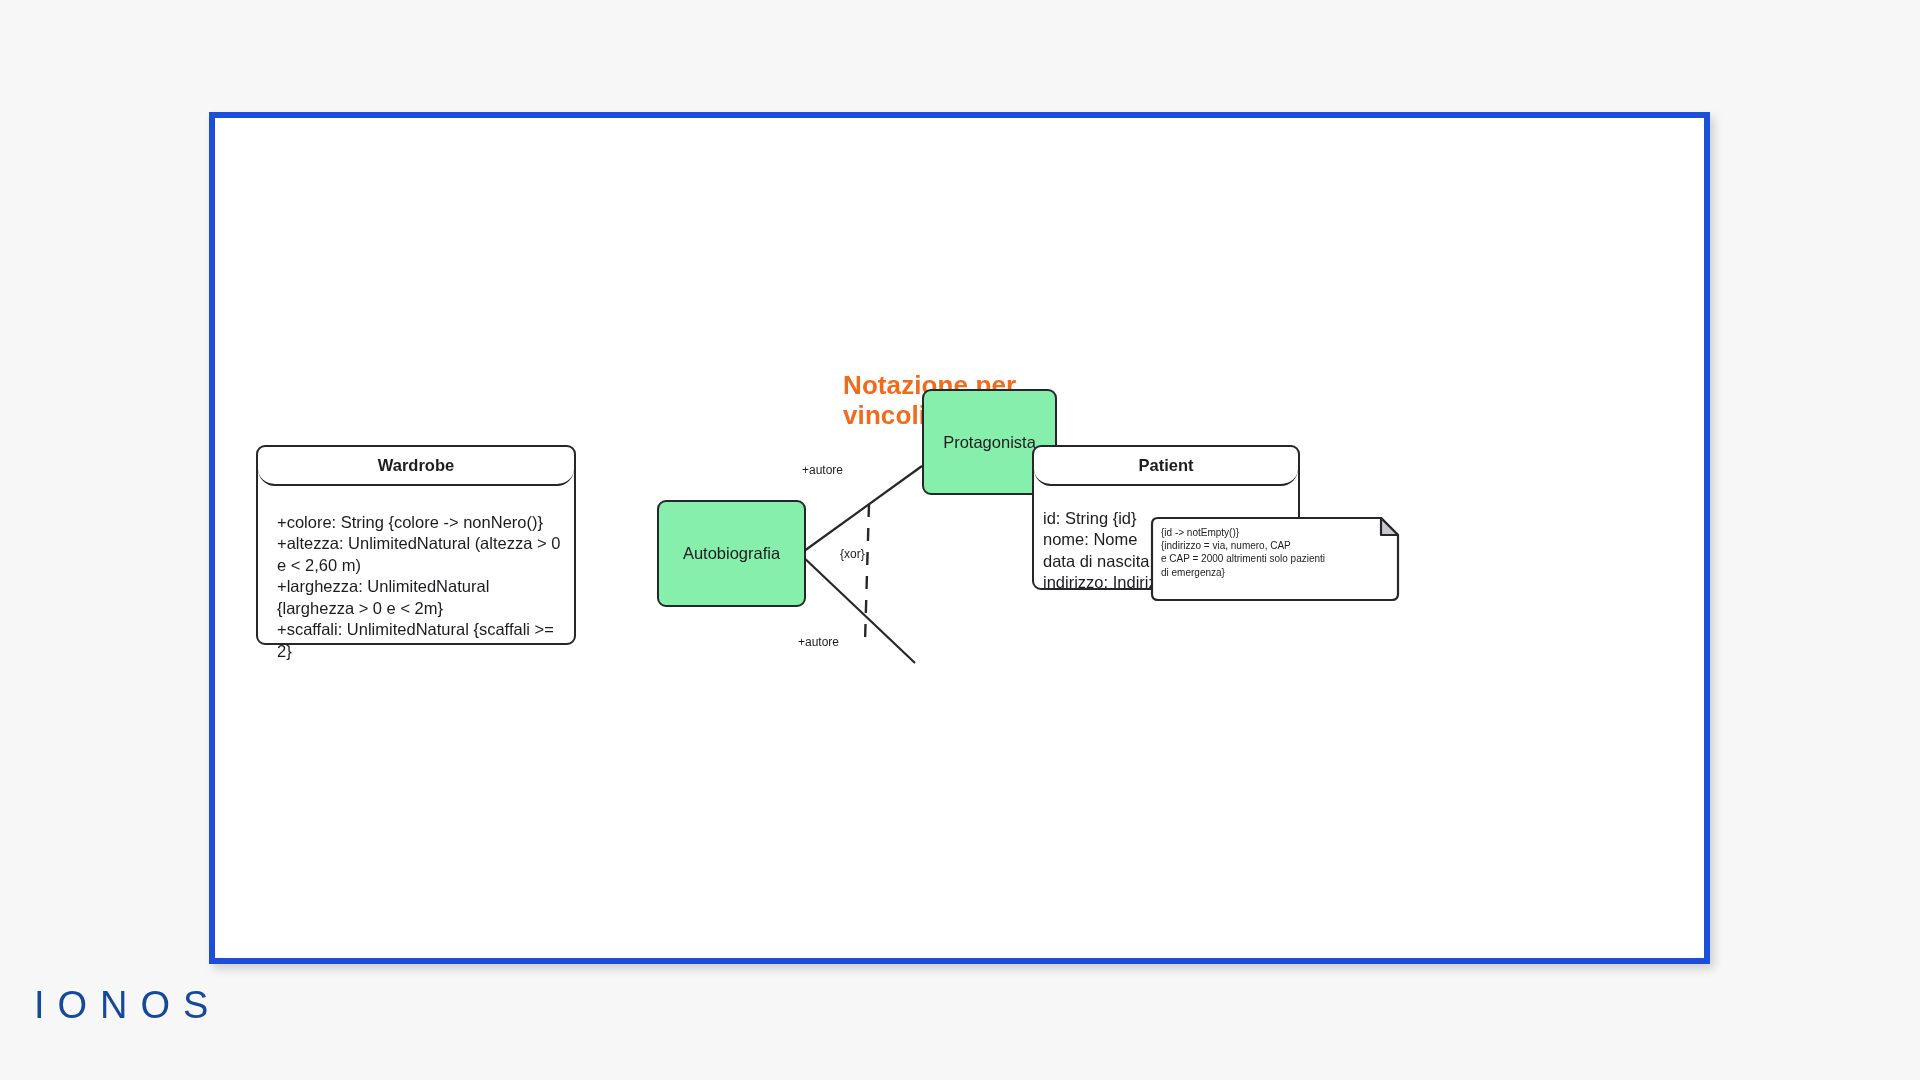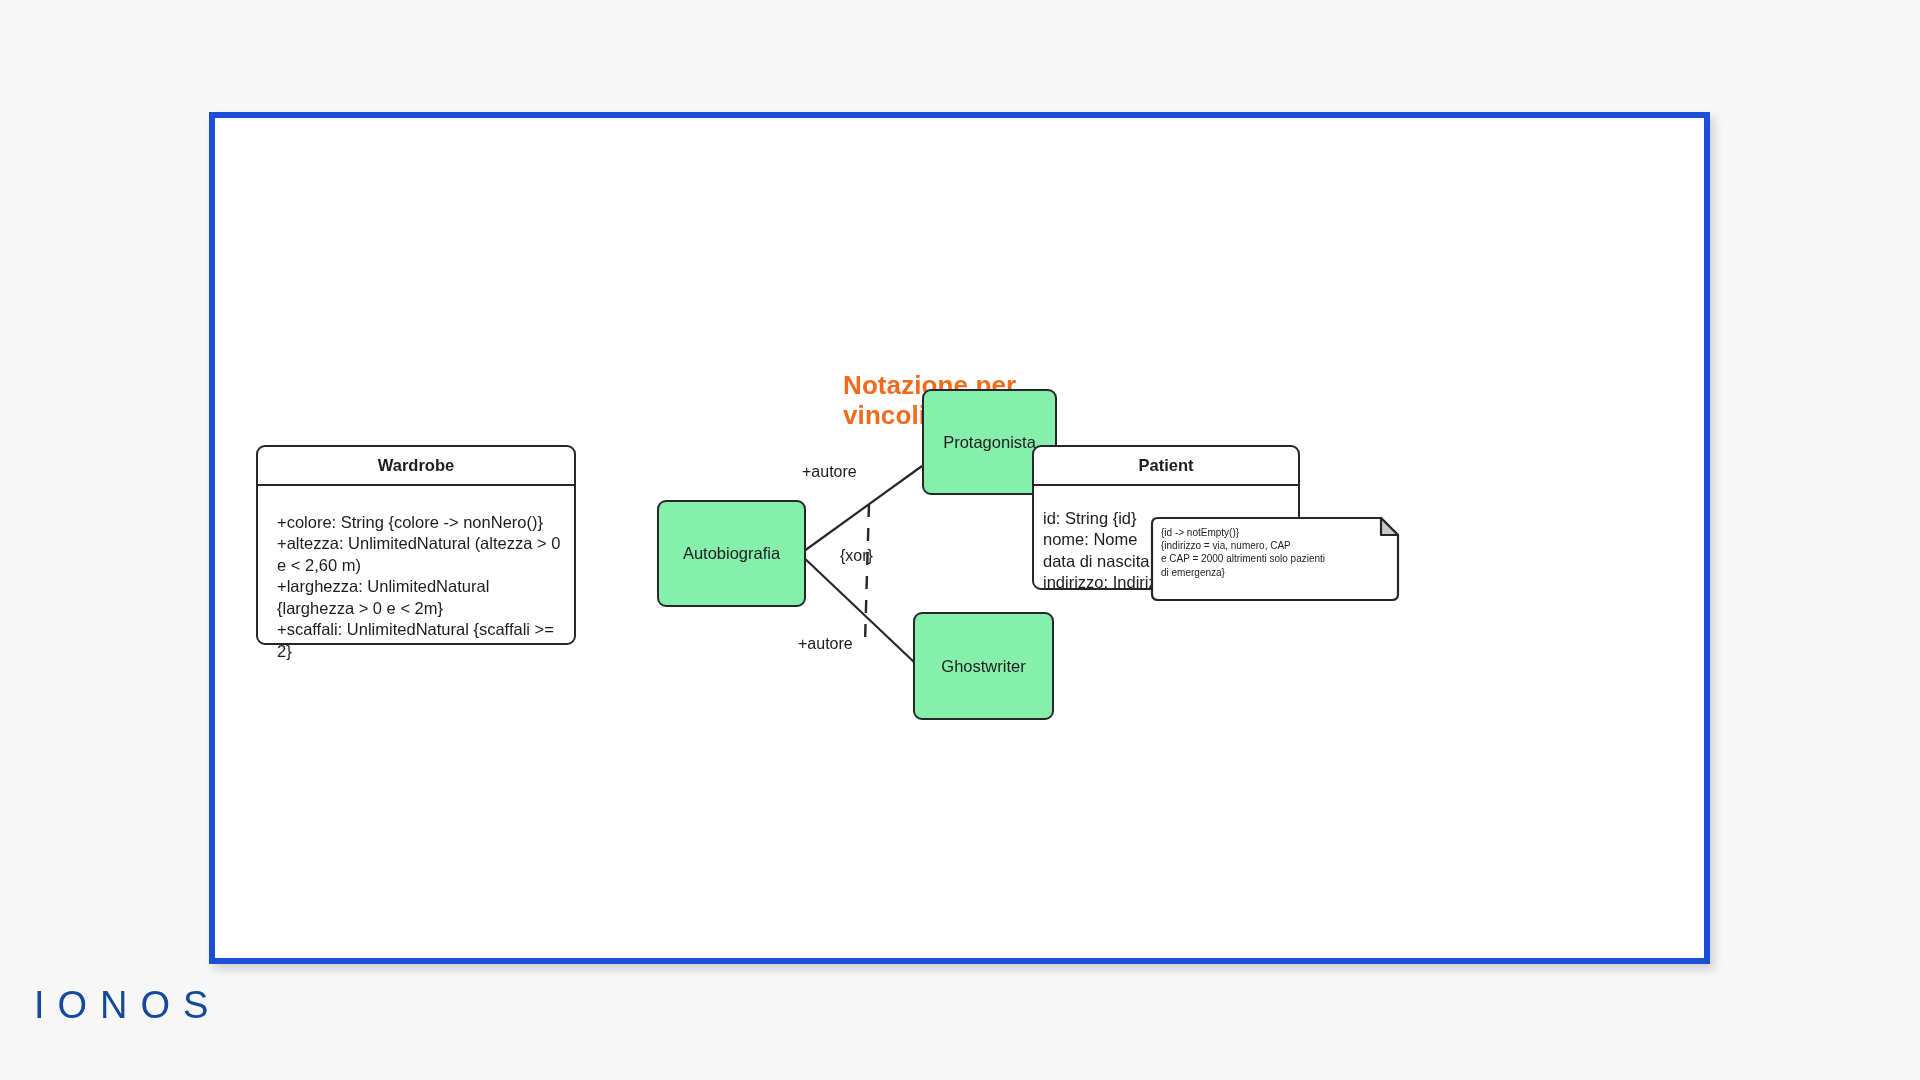--- a/index.html
+++ b/index.html
@@ -58,20 +58,21 @@
     box-sizing: border-box;
   }
   .uml-class-name {
     text-align: center;
     font-weight: bold;
     font-size: 16.5px;
     color: #1d1d20;
     padding: 9px 16px 9px;
     border-bottom: 2px solid #26262b;
     box-sizing: border-box;
+    border-radius: 17px;
   }
   .uml-attributes {
     padding: 22px 9px 6px 9px;
     font-size: 16.5px;
     line-height: 1.30;
     color: #1d1d20;
     white-space: pre-line;
     box-sizing: border-box;
   }
 
@@ -128,21 +129,21 @@
     left: 817px;
     top: 327px;
     width: 268px;
     height: 145px;
   }
   #class-patient .uml-attributes { padding-top: 22px; }
 
   
   .edge-label {
     position: absolute;
-    font-size: 16px;
+    font-size: 12px;
     color: #1d1d20;
     white-space: nowrap;
   }
   #label-autore-top    { left: 587px; top: 345px; }
   #label-autore-bottom { left: 583px; top: 517px; }
   #label-xor           { left: 625px; top: 429px; }
 
   
   #note-constraints {
     position: absolute;
@@ -210,21 +211,20 @@
       <div class="uml-attributes">+colore: String {colore -&gt; nonNero()}
 +altezza: UnlimitedNatural (altezza &gt; 0 e &lt; 2,60 m)
 +larghezza: UnlimitedNatural {larghezza &gt; 0 e &lt; 2m}
 +scaffali: UnlimitedNatural {scaffali &gt;= 2}</div>
     </div>
 
     <div id="class-autobiografia" class="uml-simple">Autobiografia</div>
 
     <div id="class-protagonista" class="uml-simple">Protagonista</div>
 
-    <div id="class-ghostwriter" class="uml-simple">Ghostwriter</div>
 
     <div id="class-patient" class="uml-class">
       <div class="uml-class-name">Patient</div>
       <div class="uml-attributes">id: String {id}
 nome: Nome
 data di nascita: Data
 indirizzo: Indirizzo</div>
     </div>
 
     <div id="label-autore-top" class="edge-label">+autore</div>

